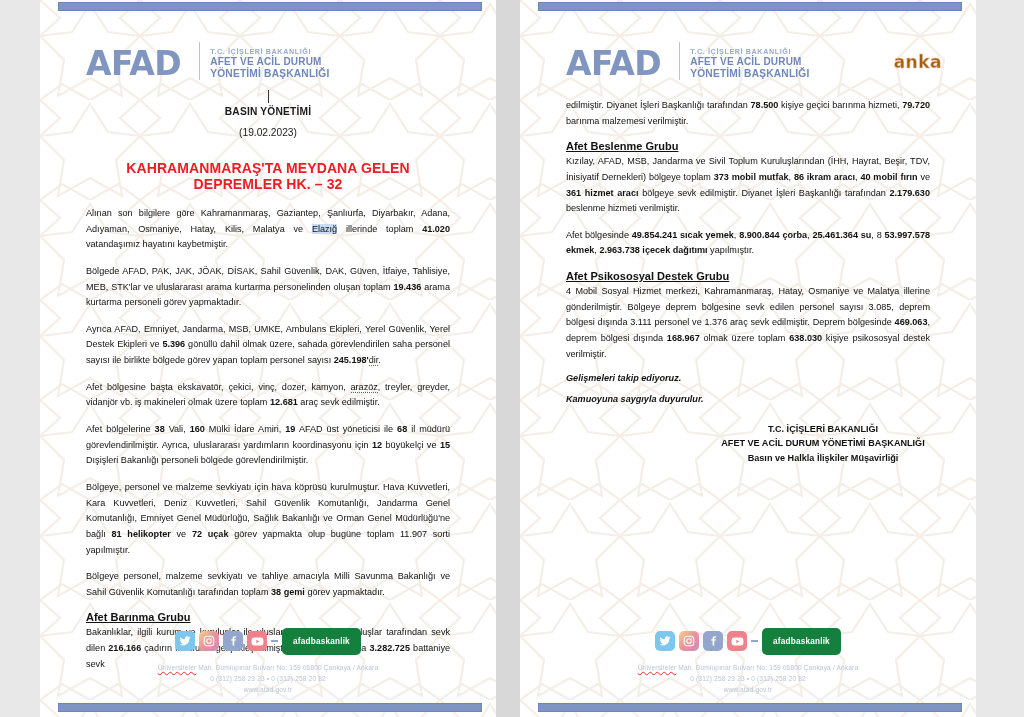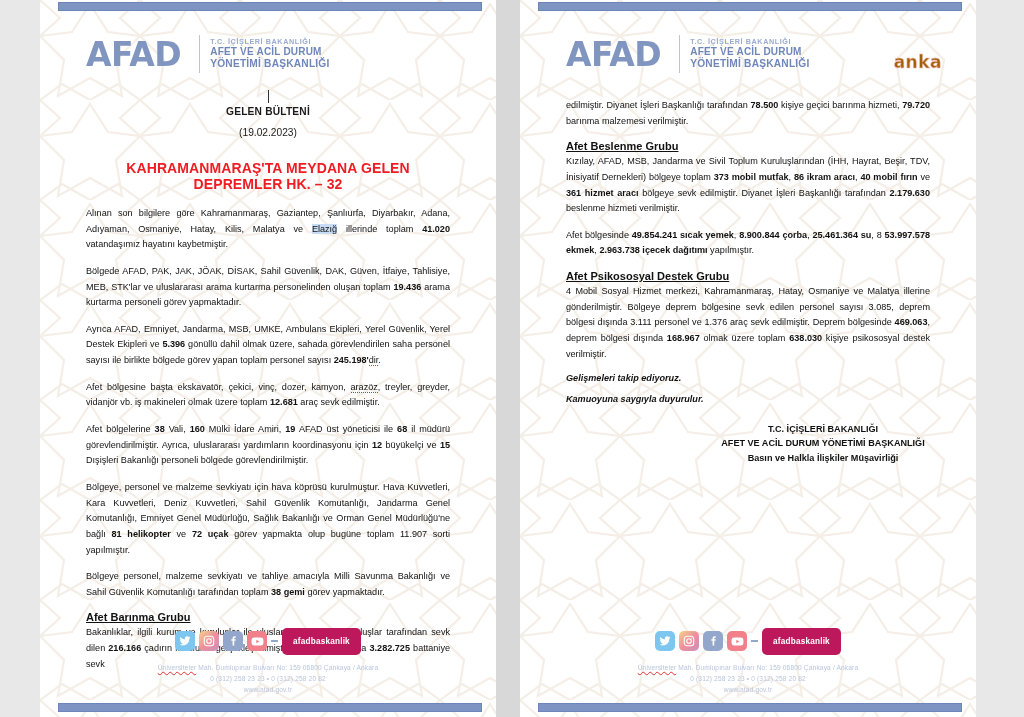--- a/index.html
+++ b/index.html
@@ -55,21 +55,21 @@
 
   .content {
     position: relative;
     z-index: 2;
     padding: 22px 46px 0 46px;
     height: 100%;
   }
 
   
   .logo-row {
-    display: flex; align-items: center;
+    display: flex; align-items: flex-end;
     height: 52px;
     margin-top: 6px;
   }
   .logo-afad {
     position: relative;
     font-family: "DejaVu Sans", sans-serif;
     font-weight: bold;
     font-size: 33px;
     letter-spacing: -0.5px;
     color: #8095bf;
@@ -177,21 +177,21 @@
     border-radius: 5px;
     display: flex; align-items: center; justify-content: center;
   }
   .s-tw { background: #7cc6ef; }
   .s-ig { background: linear-gradient(135deg,#f9d38a 0%,#ef8f9a 50%,#c98fc0 100%); }
   .s-fb { background: #93a6cb; }
   .s-yt { background: #f0808a; }
   .sicon svg { display:block; }
   .connector { width: 7px; height: 2px; background: #93a6cb; }
   .handle-pill {
-    background: #be185d;
+    background: #15803d;
     border-radius: 5px;
     color: #ffffff;
     font-size: 8.2px;
     font-weight: bold;
     padding: 9px 11px;
     letter-spacing: 0.2px;
   }
   .addr {
     text-align: center;
     color: #b9c4dc;
@@ -236,21 +236,21 @@
         <div class="logo-afad">AFAD</div>
         <div class="logo-divider"></div>
         <div class="logo-text">
           <div class="logo-l1">T.C. İÇİŞLERİ  BAKANLIĞI</div>
           <div class="logo-l2">AFET VE ACİL DURUM</div>
           <div class="logo-l3">YÖNETİMİ BAŞKANLIĞI</div>
         </div>
       </div>
 
       <div class="tick"></div>
-      <div class="bulletin">GELEN BÜLTENİ</div>
+      <div class="bulletin">BASIN YÖNETİMİ</div>
       <div class="bulletin-date">(19.02.2023)</div>
       <div class="doc-title">KAHRAMANMARAŞ'TA MEYDANA GELEN DEPREMLER HK. – 32</div>
 
       <div class="body-text">
         <div class="para">Alınan son bilgilere göre Kahramanmaraş, Gaziantep, Şanlıurfa, Diyarbakır, Adana, Adıyaman, Osmaniye, Hatay, Kilis, Malatya ve <span class="hl">Elazığ</span> illerinde toplam <b>41.020</b> vatandaşımız hayatını kaybetmiştir.</div>
         <div class="para">Bölgede AFAD, PAK, JAK, JÖAK, DİSAK, Sahil Güvenlik, DAK, Güven, İtfaiye, Tahlisiye, MEB, STK'lar ve uluslararası arama kurtarma personelinden oluşan toplam <b>19.436</b> arama kurtarma personeli görev yapmaktadır.</div>
         <div class="para">Ayrıca AFAD, Emniyet, Jandarma, MSB, UMKE, Ambulans Ekipleri, Yerel Güvenlik, Yerel Destek Ekipleri ve <b>5.396</b> gönüllü dahil olmak üzere, sahada görevlendirilen saha personel sayısı ile birlikte bölgede görev yapan toplam personel sayısı <b>245.198'</b><span class="sq">dir</span>.</div>
         <div class="para">Afet bölgesine başta ekskavatör, çekici, vinç, dozer, kamyon, <span class="sq">arazöz</span>, treyler, greyder, vidanjör vb. iş makineleri olmak üzere toplam <b>12.681</b> araç sevk edilmiştir.</div>
         <div class="para">Afet bölgelerine <b>38</b> Vali, <b>160</b> Mülki İdare Amiri, <b>19</b> AFAD üst yöneticisi ile <b>68</b> il müdürü görevlendirilmiştir. Ayrıca, uluslararası yardımların koordinasyonu için <b>12</b> büyükelçi ve <b>15</b> Dışişleri Bakanlığı personeli bölgede görevlendirilmiştir.</div>
         <div class="para">Bölgeye, personel ve malzeme sevkiyatı için hava köprüsü kurulmuştur. Hava Kuvvetleri, Kara Kuvvetleri, Deniz Kuvvetleri, Sahil Güvenlik Komutanlığı, Jandarma Genel Komutanlığı, Emniyet Genel Müdürlüğü, Sağlık Bakanlığı ve Orman Genel Müdürlüğü'ne bağlı <b>81 helikopter</b> ve <b>72 uçak</b> görev yapmakta olup bugüne toplam 11.907 sorti yapılmıştır.</div>

